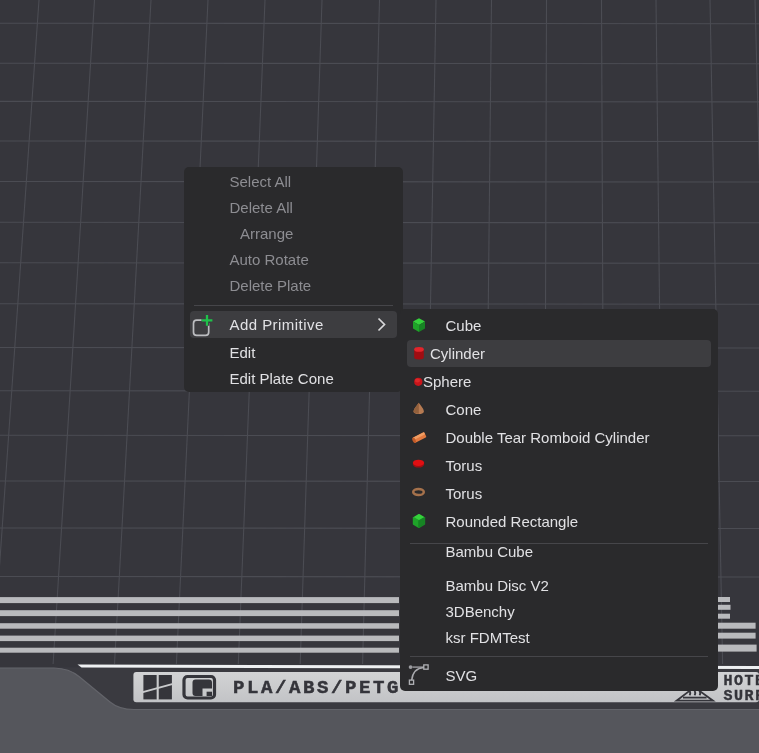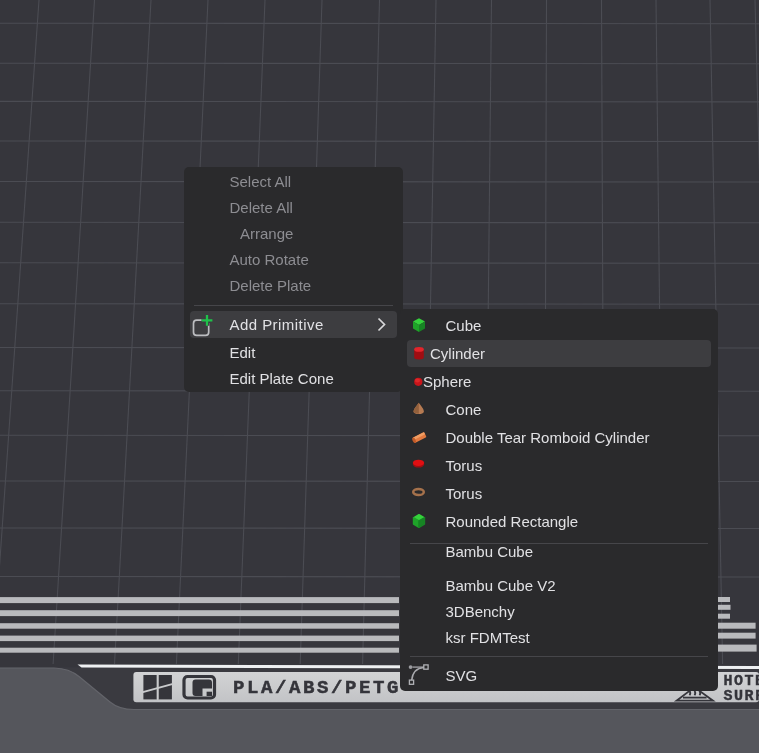--- a/index.html
+++ b/index.html
@@ -134,21 +134,21 @@
 <div class="it" style="left:445.5px;top:509px;z-index:6">Rounded Rectangle</div>
 <svg style="position:absolute;z-index:7;left:411px;top:512.5px" width="16" height="16">
     <g stroke-linejoin="round" stroke-width="1.6">
       <polygon points="8,1.8 13.4,4.9 8,8 2.6,4.9" fill="#35d23c" stroke="#35d23c"></polygon>
       <polygon points="2.6,4.9 8,8 8,14.2 2.6,11.1" fill="#1fa329" stroke="#1fa329"></polygon>
       <polygon points="13.4,4.9 8,8 8,14.2 13.4,11.1" fill="#178424" stroke="#178424"></polygon>
     </g>
   </svg>
 <div class="sep" style="left:409.5px;top:543px;width:298px;z-index:6"></div>
 <div class="it" style="left:445.5px;top:539px;z-index:6">Bambu Cube</div>
-<div class="it" style="left:445.5px;top:572.5px;z-index:6">Bambu Cube V2</div>
+<div class="it" style="left:445.5px;top:572.5px;z-index:6">Bambu Disc V2</div>
 <div class="it" style="left:445.5px;top:598.5px;z-index:6">3DBenchy</div>
 <div class="it" style="left:445.5px;top:624.5px;z-index:6">ksr FDMTest</div>
 <div class="sep" style="left:409.5px;top:655.5px;width:298px;z-index:6"></div>
 <div class="it" style="left:445.5px;top:662.5px;z-index:6">SVG</div>
 <svg style="position:absolute;z-index:7;left:408px;top:663.9px" width="22" height="22">
     <circle cx="2.6" cy="3.1" r="1.9" fill="#9b9ca0"></circle>
     <path d="M4.5,3.1 L16,3.1" stroke="#9b9ca0" stroke-width="1.4" fill="none"></path>
     <path d="M3.7,16.2 C4.4,9.4 7,4.2 15.8,3.5" fill="none" stroke="#a8a9ad" stroke-width="1.5"></path>
     <rect x="15.8" y="0.9" width="4.3" height="4.3" fill="none" stroke="#b0b1b5" stroke-width="1.3"></rect>
     <rect x="1.4" y="16.1" width="4.2" height="4.2" fill="none" stroke="#b0b1b5" stroke-width="1.3"></rect>

